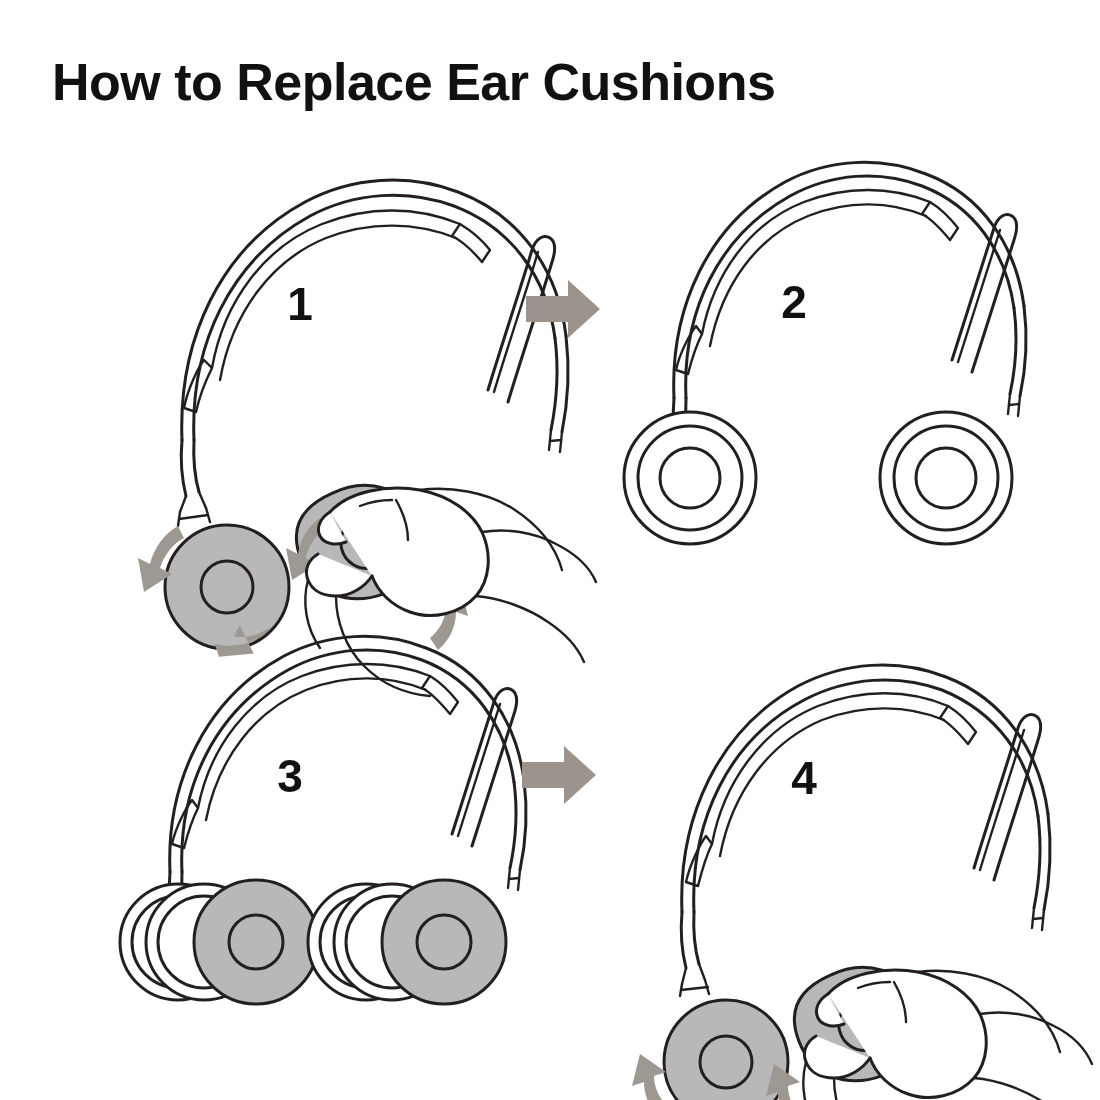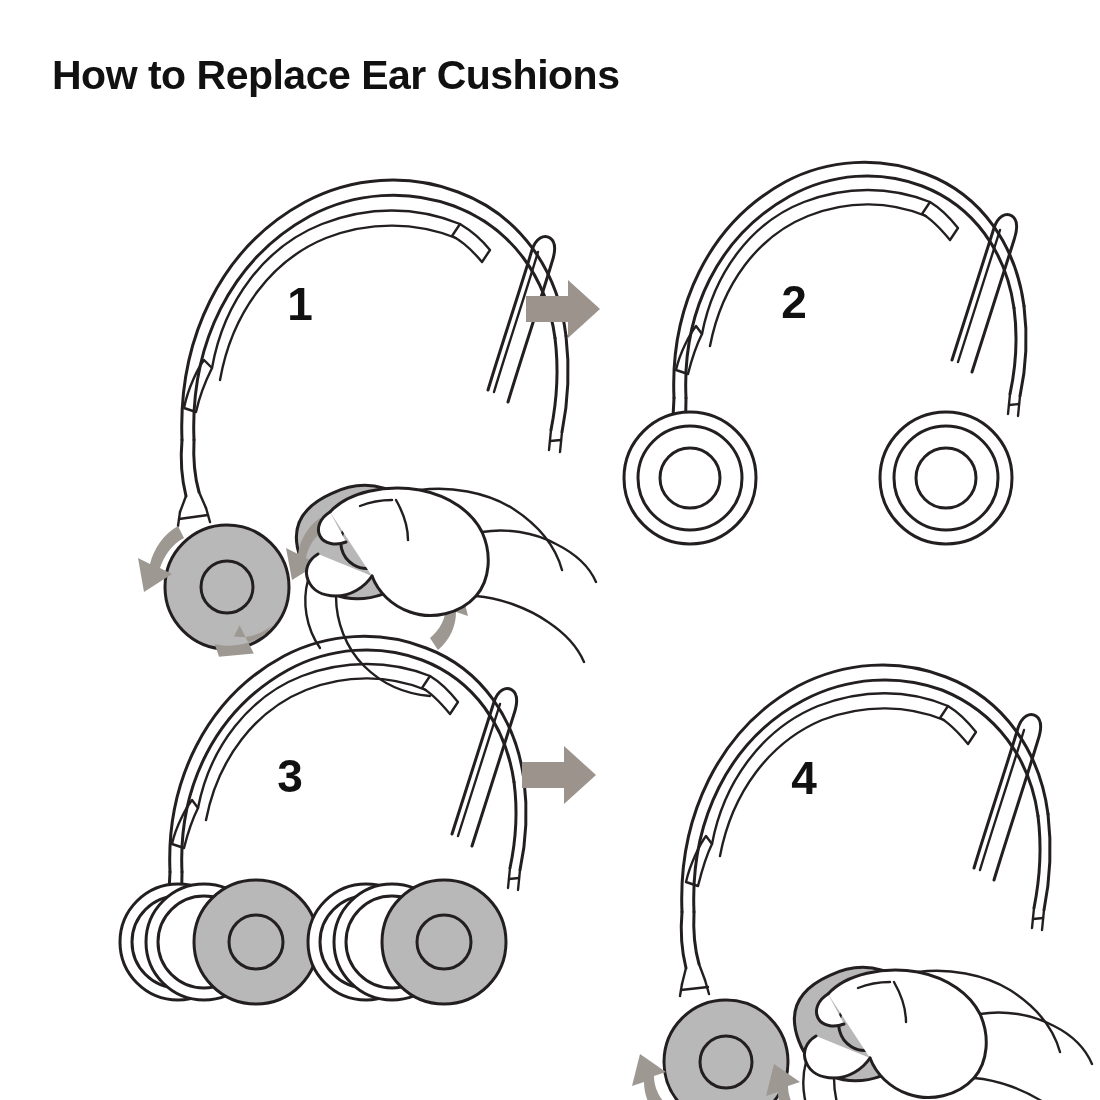--- a/index.html
+++ b/index.html
@@ -14,21 +14,21 @@
     position: relative;
     width: 1100px;
     height: 1100px;
     background: #ffffff;
     overflow: hidden;
   }
   #title {
     position: absolute;
     left: 52px;
     top: 52px;
-    font-size: 41px;
+    font-size: 52px;
     font-weight: bold;
     color: #111111;
     letter-spacing: -0.5px;
     white-space: nowrap;
   }
   .panel {
     position: absolute;
   }
   .connector {
     position: absolute;

